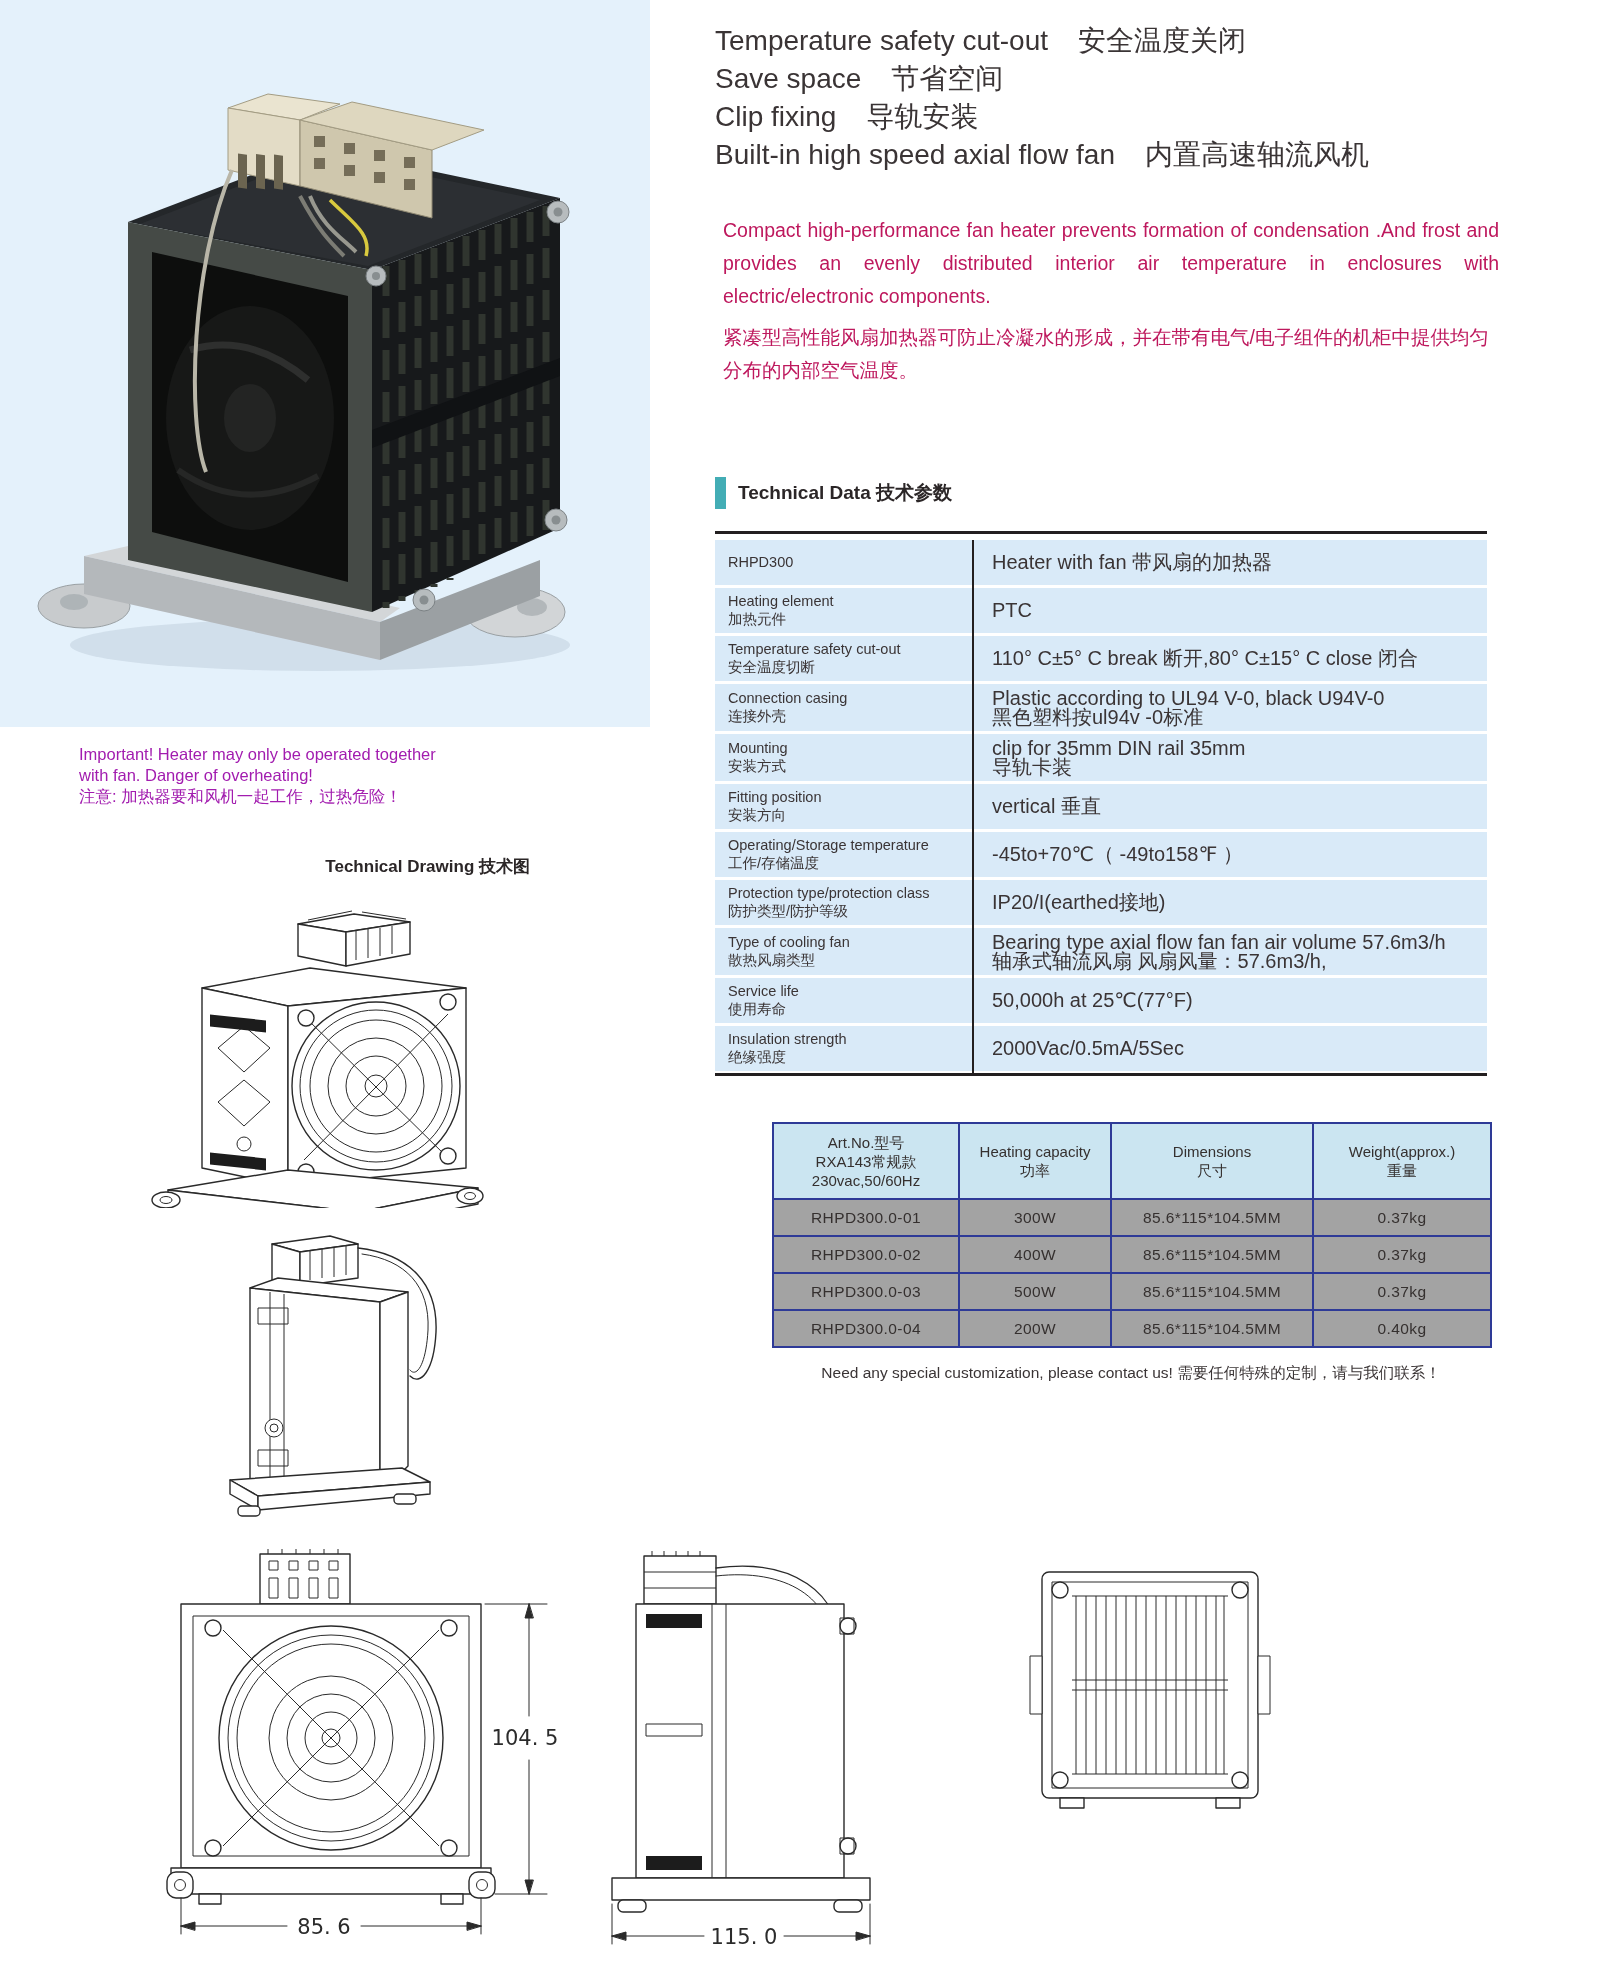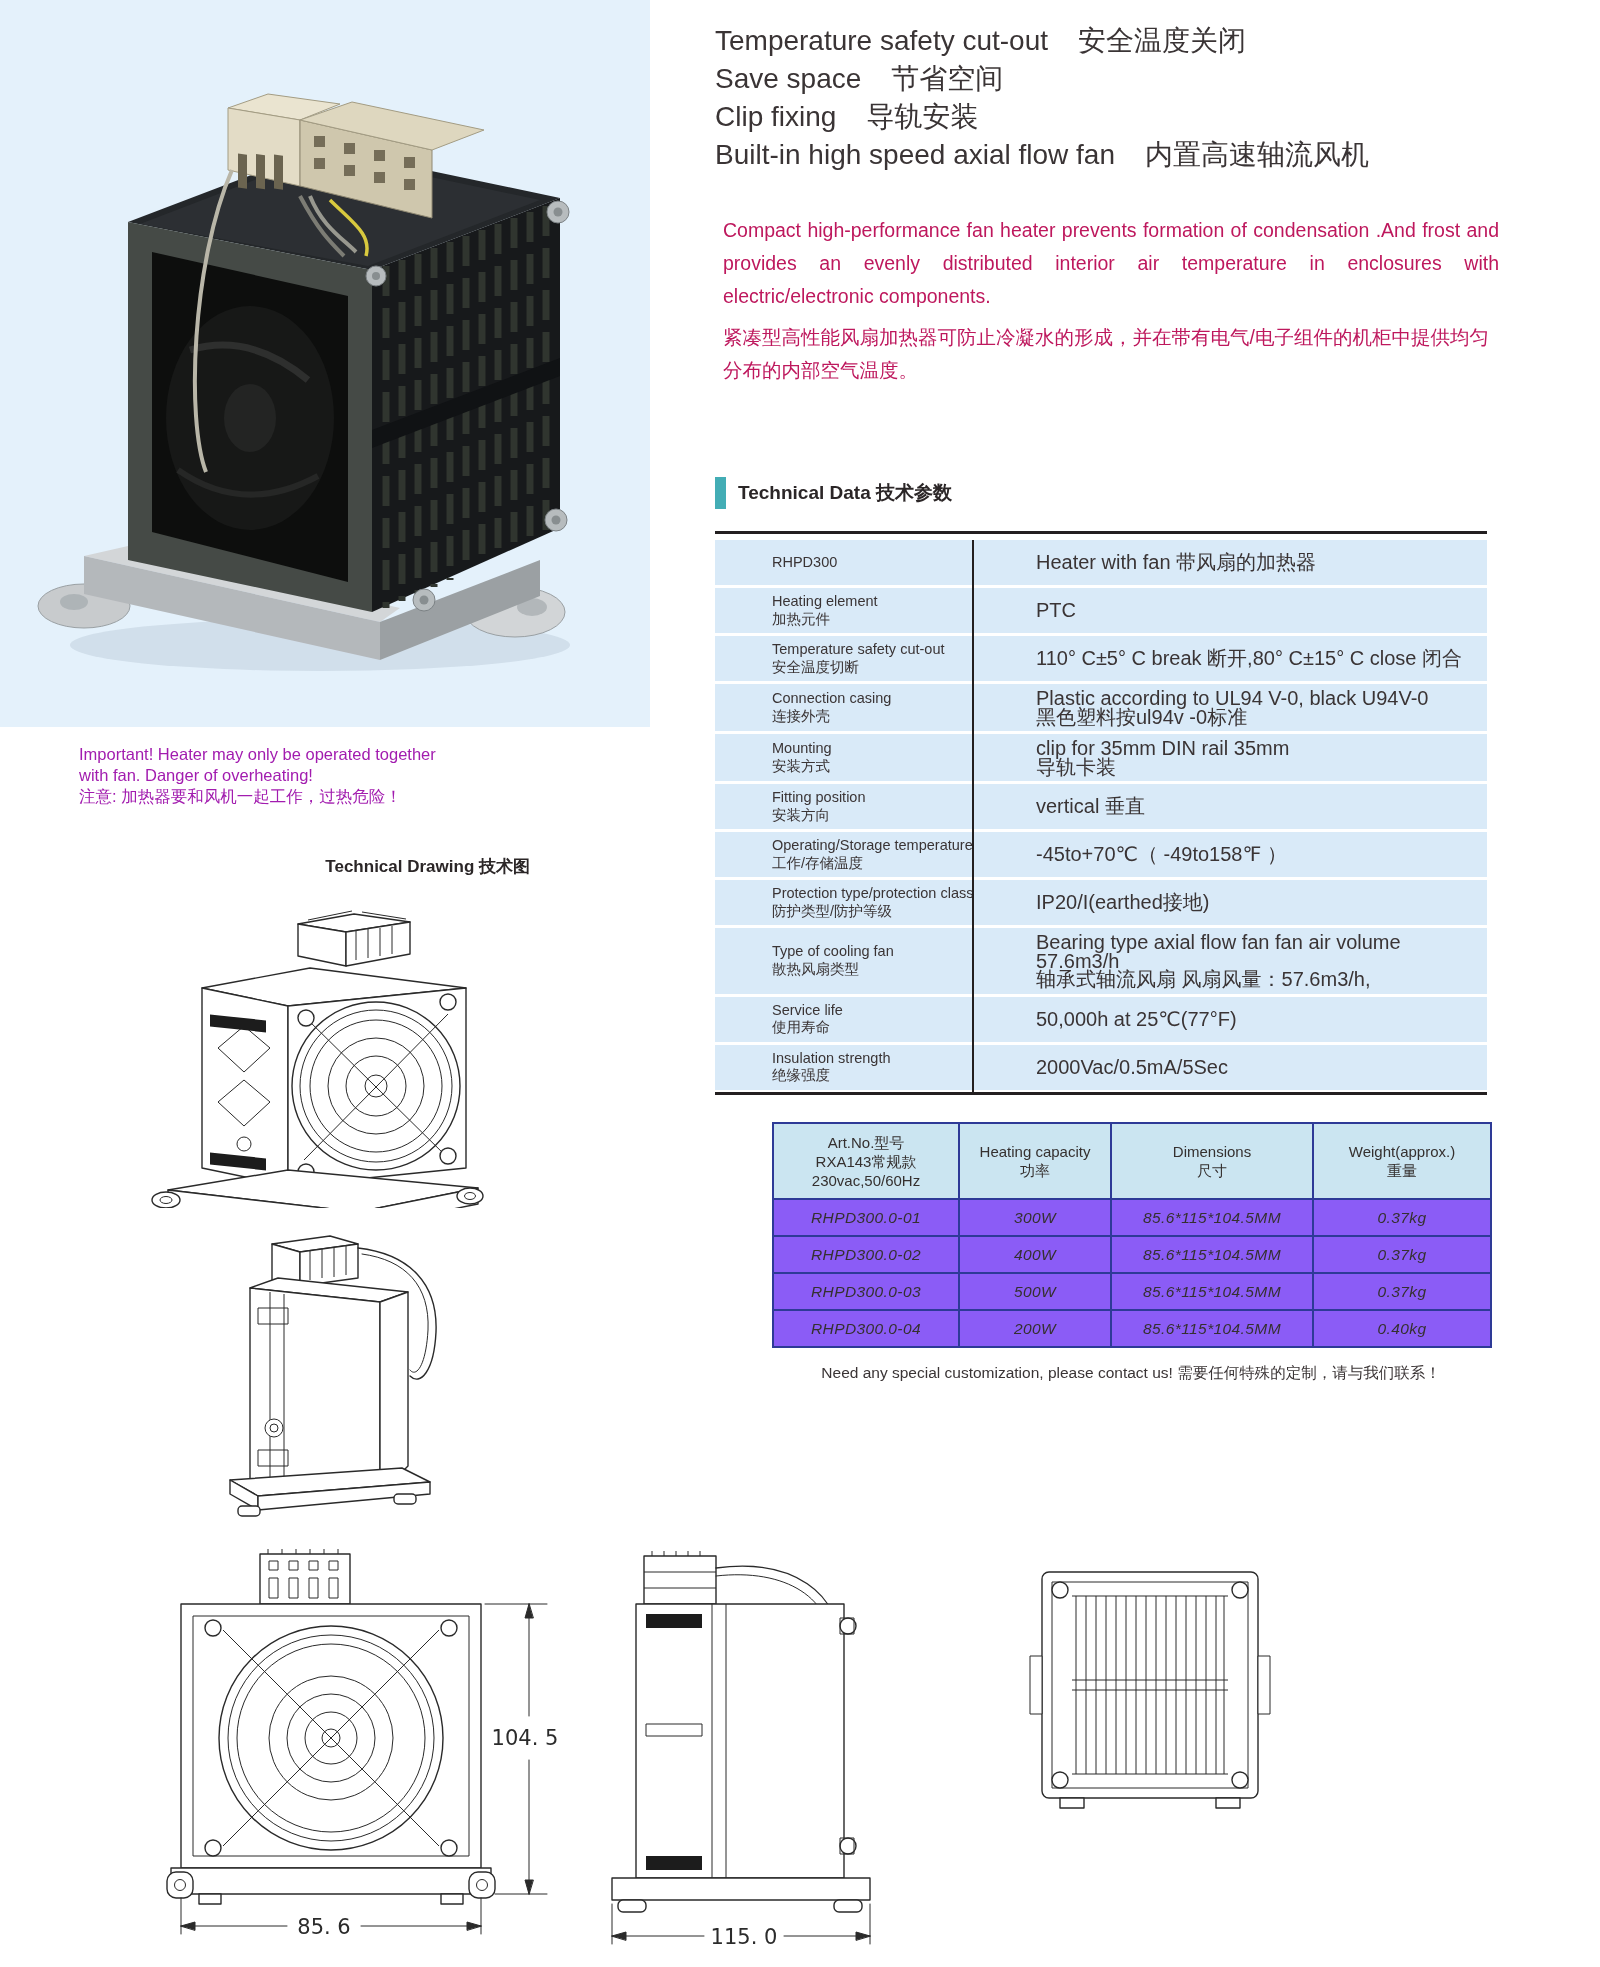--- a/index.html
+++ b/index.html
@@ -17,37 +17,37 @@
   .description p.en{text-align:justify;}
   
   .tech-section{position:absolute;left:715px;top:477px;width:772px;}
   .tech-header{display:flex;align-items:center;gap:12px;padding-bottom:22px;border-bottom:3px solid #231f20;}
   .tech-header .bar{width:11px;height:32px;background:#43adb5;}
   .tech-header .title{font-size:19px;font-weight:bold;color:#2b2627;}
   .tech-table{position:relative;margin-top:6px;border-bottom:3px solid #231f20;padding-bottom:2px;}
   .tech-table::after{content:"";position:absolute;left:257px;top:0;bottom:0;width:2px;background:#231f20;}
   .trow{display:flex;background:#d9eaf8;min-height:45px;margin-bottom:3px;}
   .trow:last-child{margin-bottom:0;}
-  .tcell-l{width:257px;box-sizing:border-box;padding:5px 14px 5px 13px;display:flex;flex-direction:column;justify-content:center;margin-left:44px;}
+  .tcell-l{width:257px;box-sizing:border-box;padding:5px 14px 5px 13px;display:flex;flex-direction:column;justify-content:center;}
   .tcell-r{flex:1;box-sizing:border-box;padding:5px 10px 5px 20px;display:flex;flex-direction:column;justify-content:center;}
   .tcell-l .ln{font-size:14.5px;line-height:17.5px;color:#3a3435;}
   .tcell-r .ln{font-size:20px;line-height:18.5px;color:#3a3435;}
   .ln:empty{display:none;}
   
   .warning{position:absolute;left:55px;top:744px;width:470px;font-size:16.5px;line-height:21px;color:#a21caf;margin-left:24px;}
   
   .drawing-label{position:absolute;left:150px;top:855px;width:380px;text-align:right;font-weight:bold;font-size:17px;color:#2b2627;}
   
   .order-section{position:absolute;left:772px;top:1122px;width:718px;}
   table.order{border-collapse:collapse;width:718px;table-layout:fixed;}
   table.order col.c1{width:186px;} table.order col.c2{width:152px;}
   table.order col.c3{width:202px;} table.order col.c4{width:178px;}
   table.order th,table.order td{border:2px solid #2e3a97;text-align:center;color:#35302f;}
   table.order th{background:#cbe5f1;font-weight:normal;font-size:15px;line-height:19px;height:70px;padding:2px;}
-  table.order td{background:#8b5cf6;font-size:15.5px;height:33px;letter-spacing:0.4px;font-style:italic;}
+  table.order td{background:#a3a3a3;font-size:15.5px;height:33px;letter-spacing:0.4px;}
   .order-note{margin-top:15px;text-align:center;font-size:15.5px;color:#3a3435;}
   
   .drw{position:absolute;}
   svg .s{fill:none;stroke:#2a2a2a;stroke-width:1.4;stroke-linejoin:round;stroke-linecap:round;}
   svg .sw{fill:#ffffff;stroke:#2a2a2a;stroke-width:1.4;stroke-linejoin:round;}
   svg .thin{stroke-width:1;}
   svg .dk{fill:#1c1c1c;stroke:none;}
   svg text.dim{font-family:"DejaVu Sans",sans-serif;font-size:21px;fill:#2b2b2b;}
 </style>
 </head>

